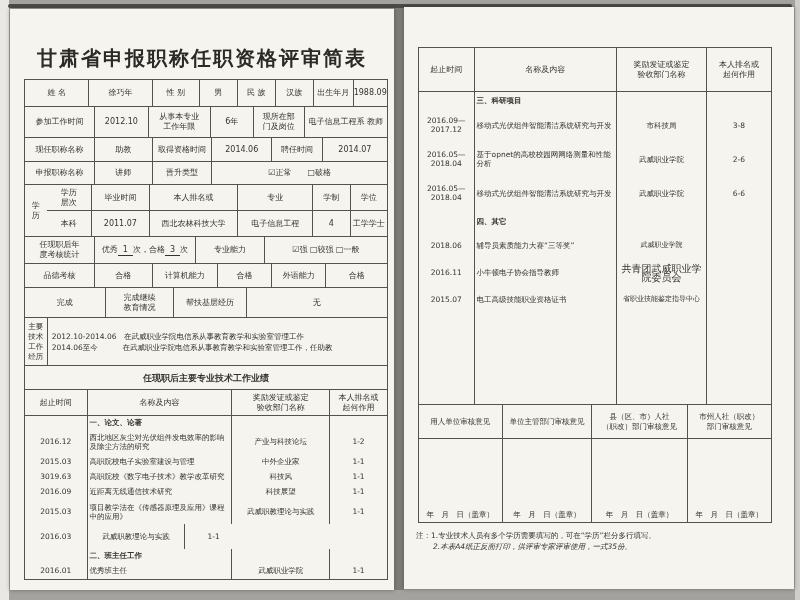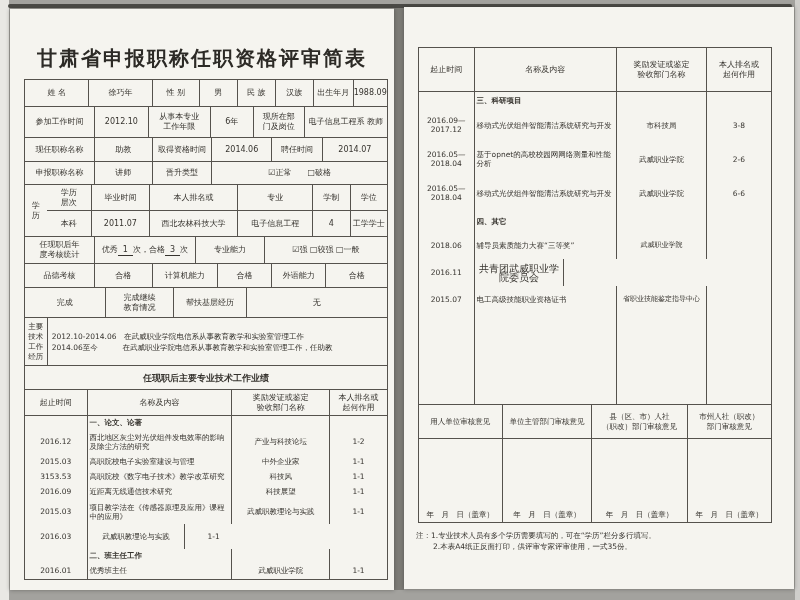--- a/index.html
+++ b/index.html
@@ -42,21 +42,21 @@
             border:1px solid #55524d;box-sizing:border-box;}
   .obox{display:flex;flex-direction:column;border-left:1px solid #55524d;box-sizing:border-box;}
   .obox:first-child{border-left:none;}
   .ohead{height:34px;border-bottom:1px solid #55524d;display:flex;align-items:center;
          justify-content:center;text-align:center;font-size:7.5px;line-height:10px;
          white-space:pre-line;box-sizing:border-box;padding:1px;}
   .obody{flex:1;}
   .ofoot{height:15px;display:flex;align-items:center;justify-content:center;font-size:7.5px;}
   .notes{position:absolute;left:12px;top:523px;width:368px;font-size:7.5px;line-height:11px;
          color:#36332e;}
-  .note2{padding-left:17px;}
+  .note2{padding-left:17px;font-style:italic;}
 </style>
 </head>
 <body>
 
 <div class="canvas">
   <div class="edge-left"></div>
   <div class="edge-right"></div>
   <div class="top-streak"></div>
   <div class="gap-shadow"></div>
 
@@ -193,21 +193,21 @@
           <div class="c" style="width:27%">产业与科技论坛</div>
           <div class="c" style="width:16%">1-2</div>
         </div>
         <div class="wrow" style="height:15px">
           <div class="c" style="width:17%">2015.03</div>
           <div class="c lft" style="width:40%">高职院校电子实验室建设与管理</div>
           <div class="c" style="width:27%">中外企业家</div>
           <div class="c" style="width:16%">1-1</div>
         </div>
         <div class="wrow" style="height:15px">
-          <div class="c" style="width:17%">3153.53</div>
+          <div class="c" style="width:17%">3019.63</div>
           <div class="c lft" style="width:40%">高职院校《数字电子技术》教学改革研究</div>
           <div class="c" style="width:27%">科技风</div>
           <div class="c" style="width:16%">1-1</div>
         </div>
         <div class="wrow" style="height:15px">
           <div class="c" style="width:17%">2016.09</div>
           <div class="c lft" style="width:40%">近距离无线通信技术研究</div>
           <div class="c" style="width:27%">科技展望</div>
           <div class="c" style="width:16%">1-1</div>
         </div>
@@ -283,20 +283,21 @@
           <div class="c" style="width:18.5%"></div>
         </div>
         <div class="wrow" style="height:27px">
           <div class="c" style="width:15.5%">2018.06</div>
           <div class="c lft" style="width:40.5%">辅导员素质能力大赛“三等奖”</div>
           <div class="c" style="width:25.5%;font-size:7px">武威职业学院</div>
           <div class="c" style="width:18.5%"></div>
         </div>
         <div class="wrow" style="height:27px">
           <div class="c" style="width:15.5%">2016.11</div>
+          <div class="c lft" style="width:40.5%">小牛顿电子协会指导教师</div>
           <div class="c" style="width:25.5%;font-size:10px">共青团武威职业学院委员会</div>
           <div class="c" style="width:18.5%"></div>
         </div>
         <div class="wrow" style="height:27px">
           <div class="c" style="width:15.5%">2015.07</div>
           <div class="c lft" style="width:40.5%">电工高级技能职业资格证书</div>
           <div class="c" style="width:25.5%;font-size:7px">省职业技能鉴定指导中心</div>
           <div class="c" style="width:18.5%"></div>
         </div>
         <div class="wrow fill">

